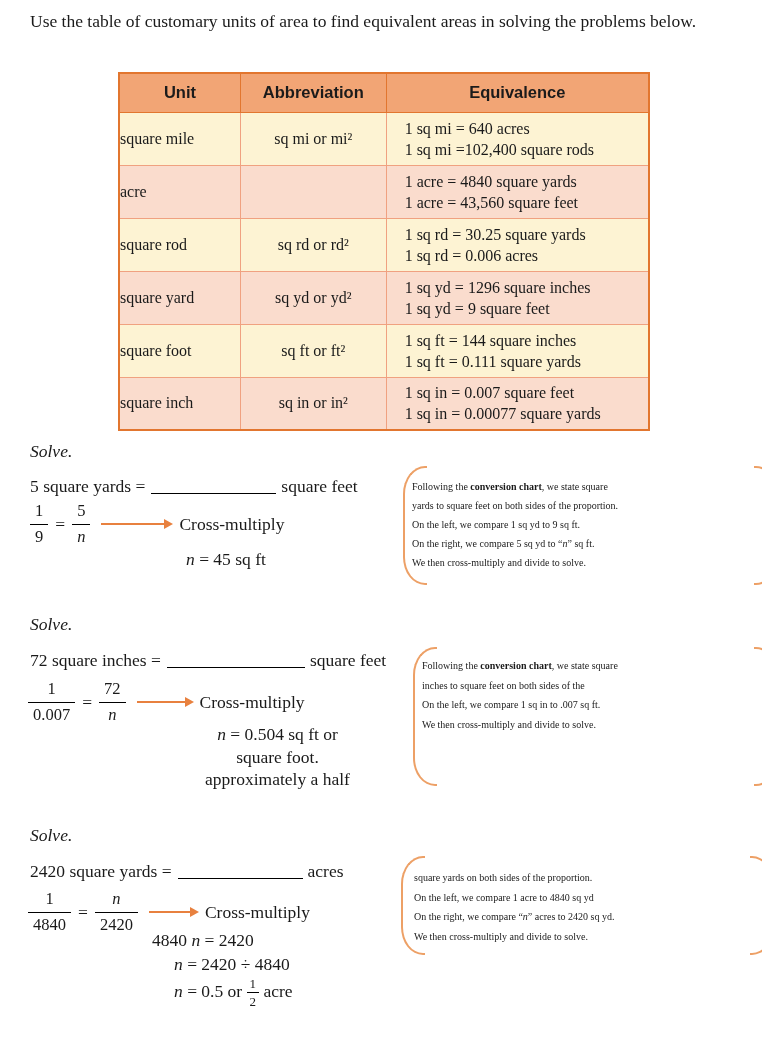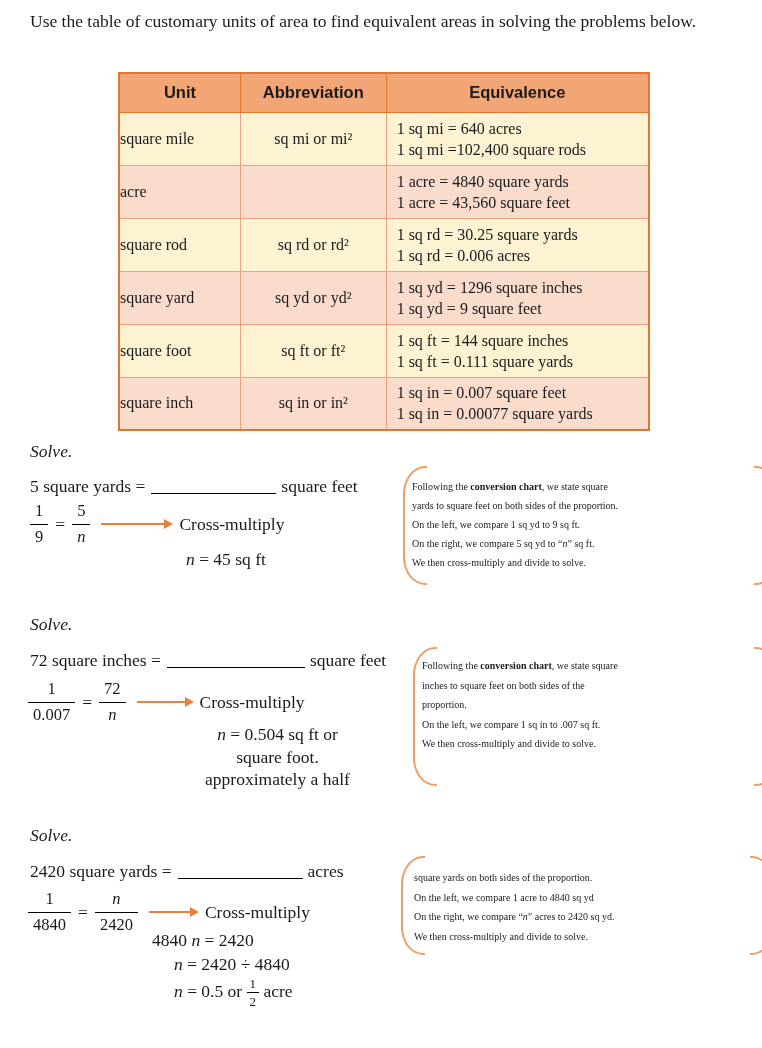--- a/index.html
+++ b/index.html
@@ -24,21 +24,21 @@
     background:var(--header-bg,#F2A575); border:1.8px solid var(--border-dark,#E2762F);
     font-family:"Liberation Sans", sans-serif; font-weight:bold; font-size:16.5px;
     text-align:center; color:#1b1b1b;
   }
   .units-table tbody tr { height:53px; }
   .units-table td { border:1.6px solid var(--border-light,#F0A180); vertical-align:middle; }
   .row-yellow td { background:var(--row-yellow,#FDF3D3); }
   .row-pink td { background:var(--row-pink,#FADCCD); }
   td.c-unit { padding-left:0; }
   td.c-abbr { text-align:center;margin-left:34px; }
-  td.c-eq { padding-left:10px; line-height:21px; }
+  td.c-eq { padding-left:18px; line-height:21px; }
   
   .solve-label { position:absolute; left:30px; font-style:italic; font-size:17.5px; }
   .s1{top:441px} .s2{top:614px} .s3{top:825px}
   .eq-line { position:absolute; left:30px; font-size:17.5px; white-space:nowrap; }
   .e1{top:476px} .e2{top:650px} .e3{top:861px}
   .blank { display:inline-block; border-bottom:1.4px solid #000; height:15px; vertical-align:-2px; margin:0 5px 0 6px; }
   .b1{width:125px} .b2{width:138px} .b3{width:125px}
   .prop { position:absolute; display:flex; align-items:center; font-size:17.5px; }
   .p1{left:30px; top:501px;} .p2{left:28px; top:679px;} .p3{left:28px; top:889px;}
   .frac { display:inline-block; text-align:center; font-size:16.5px; line-height:1; }
@@ -208,21 +208,20 @@
 
   <div class="result res2">
     <div><span class="it">n</span><span> = 0.504 sq ft or</span></div>
     <div>square foot.</div>
     <div>approximately a half</div>
   </div>
 
   <div class="callout c2">
     <div class="cl-line"><span>Following the </span><b>conversion chart</b><span>, we state square</span></div>
     <div class="cl-line">inches to square feet on both sides of the</div>
-    <div class="cl-line">proportion.</div>
     <div class="cl-line">On the left, we compare 1 sq in to .007 sq ft.</div>
     <div class="cl-line">We then cross-multiply and divide to solve.</div>
   </div>
 
   <div class="solve-label s3">Solve.</div>
 
   <div class="eq-line e3">
     <span>2420 square yards =</span><span class="blank b3"></span><span>acres</span>
   </div>
 

